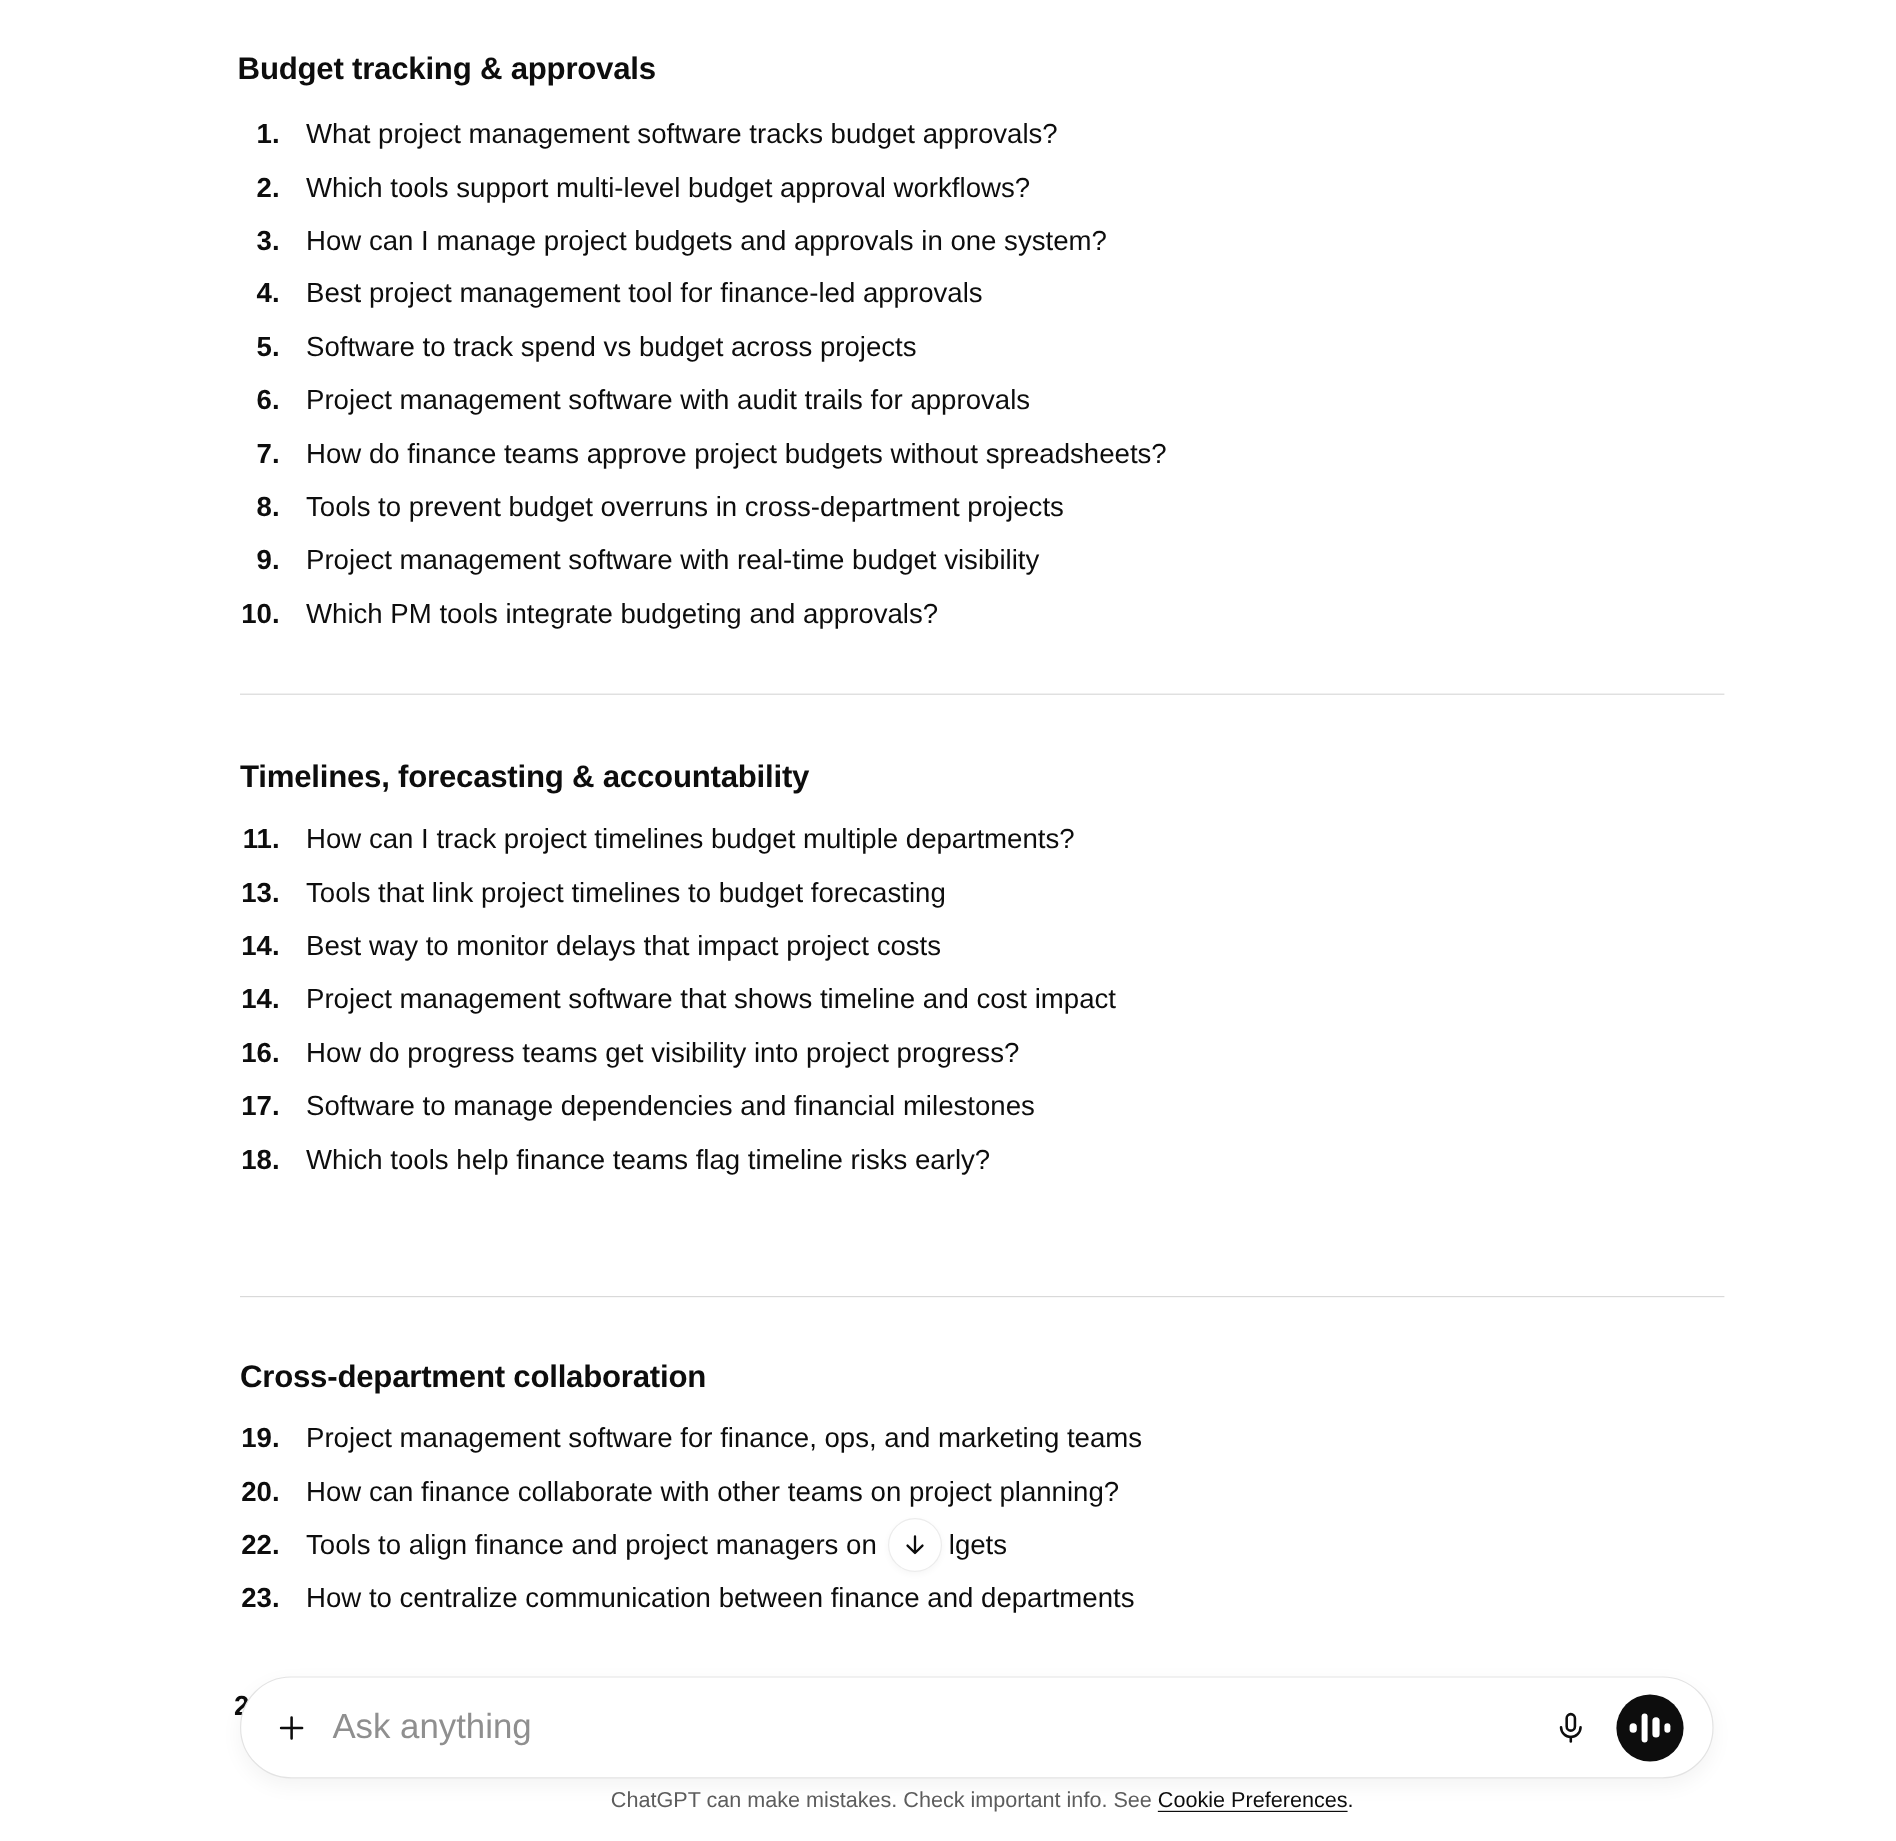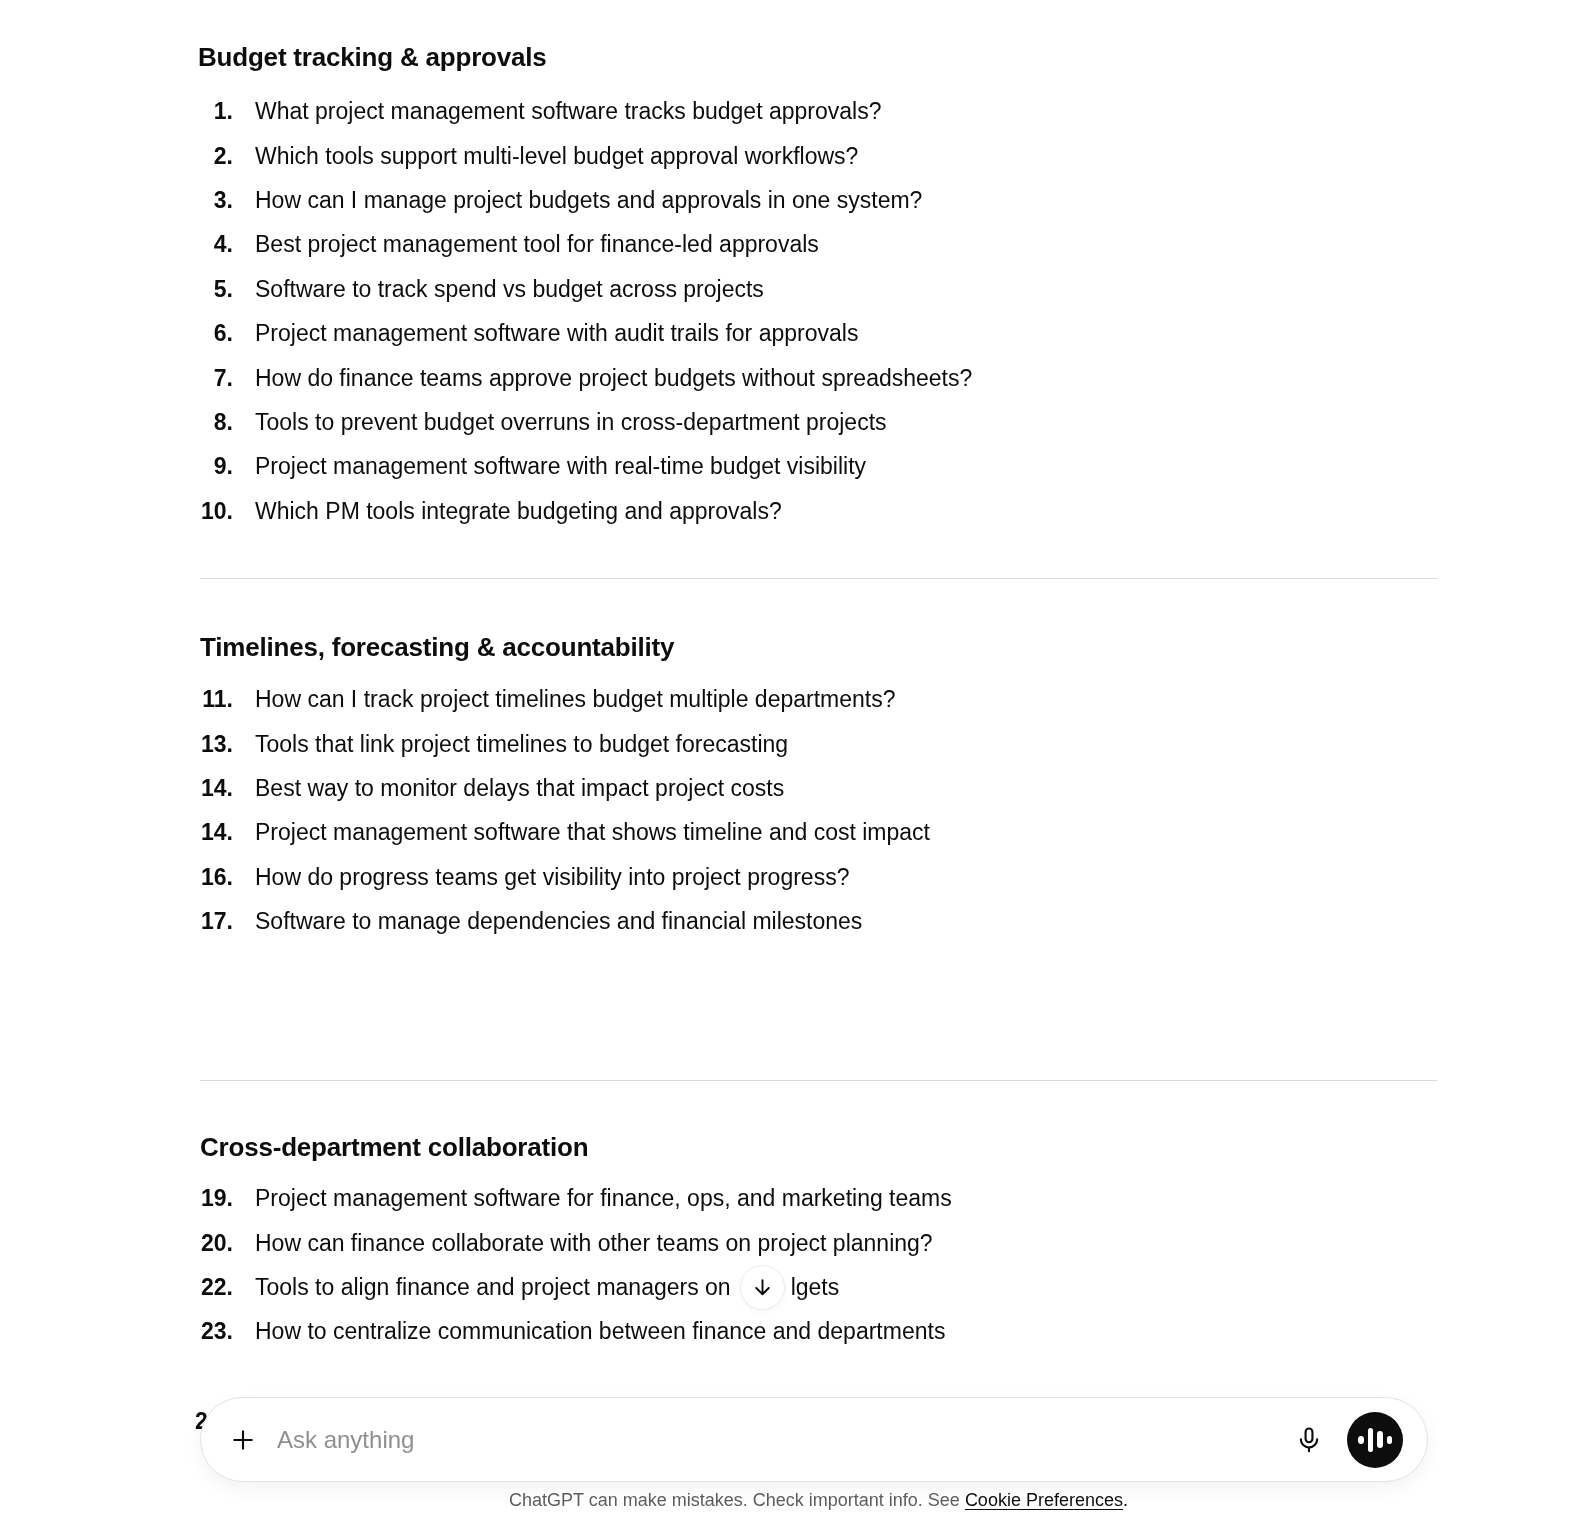--- a/index.html
+++ b/index.html
@@ -49,21 +49,21 @@
     padding: 0 24px 0 24px;
   }
   .icon-btn {
     display: flex; align-items: center; justify-content: center;
     width: 36px; height: 36px; background: transparent; border: none;
     padding: 0; cursor: pointer; flex: none;
   }
   .composer input {
     flex: 1; margin-left: 14px; border: none; outline: none; background: transparent;
     font-family: "Liberation Sans", "DejaVu Sans", sans-serif;
-    font-size: 24px; color: var(--text); min-width: 0;
+    font-size: 29px; color: var(--text); min-width: 0;
   }
   .composer input::placeholder { color: var(--placeholder); opacity: 1; }
   .mic-btn { margin-right: 20px; }
   .voice-btn {
     display: flex; align-items: center; justify-content: center; gap: 4px;
     width: 56px; height: 56px; border-radius: 50%; border: none; padding: 0;
     background: var(--voice-button-bg); cursor: pointer; flex: none;
   }
   .vb { width: 5.5px; border-radius: 3px; background: var(--voice-button-fg); }
   .vb1, .vb4 { height: 8px; }
@@ -148,20 +148,24 @@
         <span class="num">14.</span>
         <span class="txt">Project management software that shows timeline and cost impact</span>
       </li>
       <li class="qrow">
         <span class="num">16.</span>
         <span class="txt">How do progress teams get visibility into project progress?</span>
       </li>
       <li class="qrow">
         <span class="num">17.</span>
         <span class="txt">Software to manage dependencies and financial milestones</span>
+      </li>
+      <li class="qrow">
+        <span class="num">18.</span>
+        <span class="txt">Which tools help finance teams flag timeline risks early?</span>
       </li>
     </ol>
 
   <div class="divider abs" style="top:1080px;"></div>
 
   <h2 class="sec-heading abs" style="left:200px; top:1131px;">Cross-department collaboration</h2>
   <ol class="qlist abs" style="left:200px; top:1177px;">
       <li class="qrow">
         <span class="num">19.</span>
         <span class="txt">Project management software for finance, ops, and marketing teams</span>

